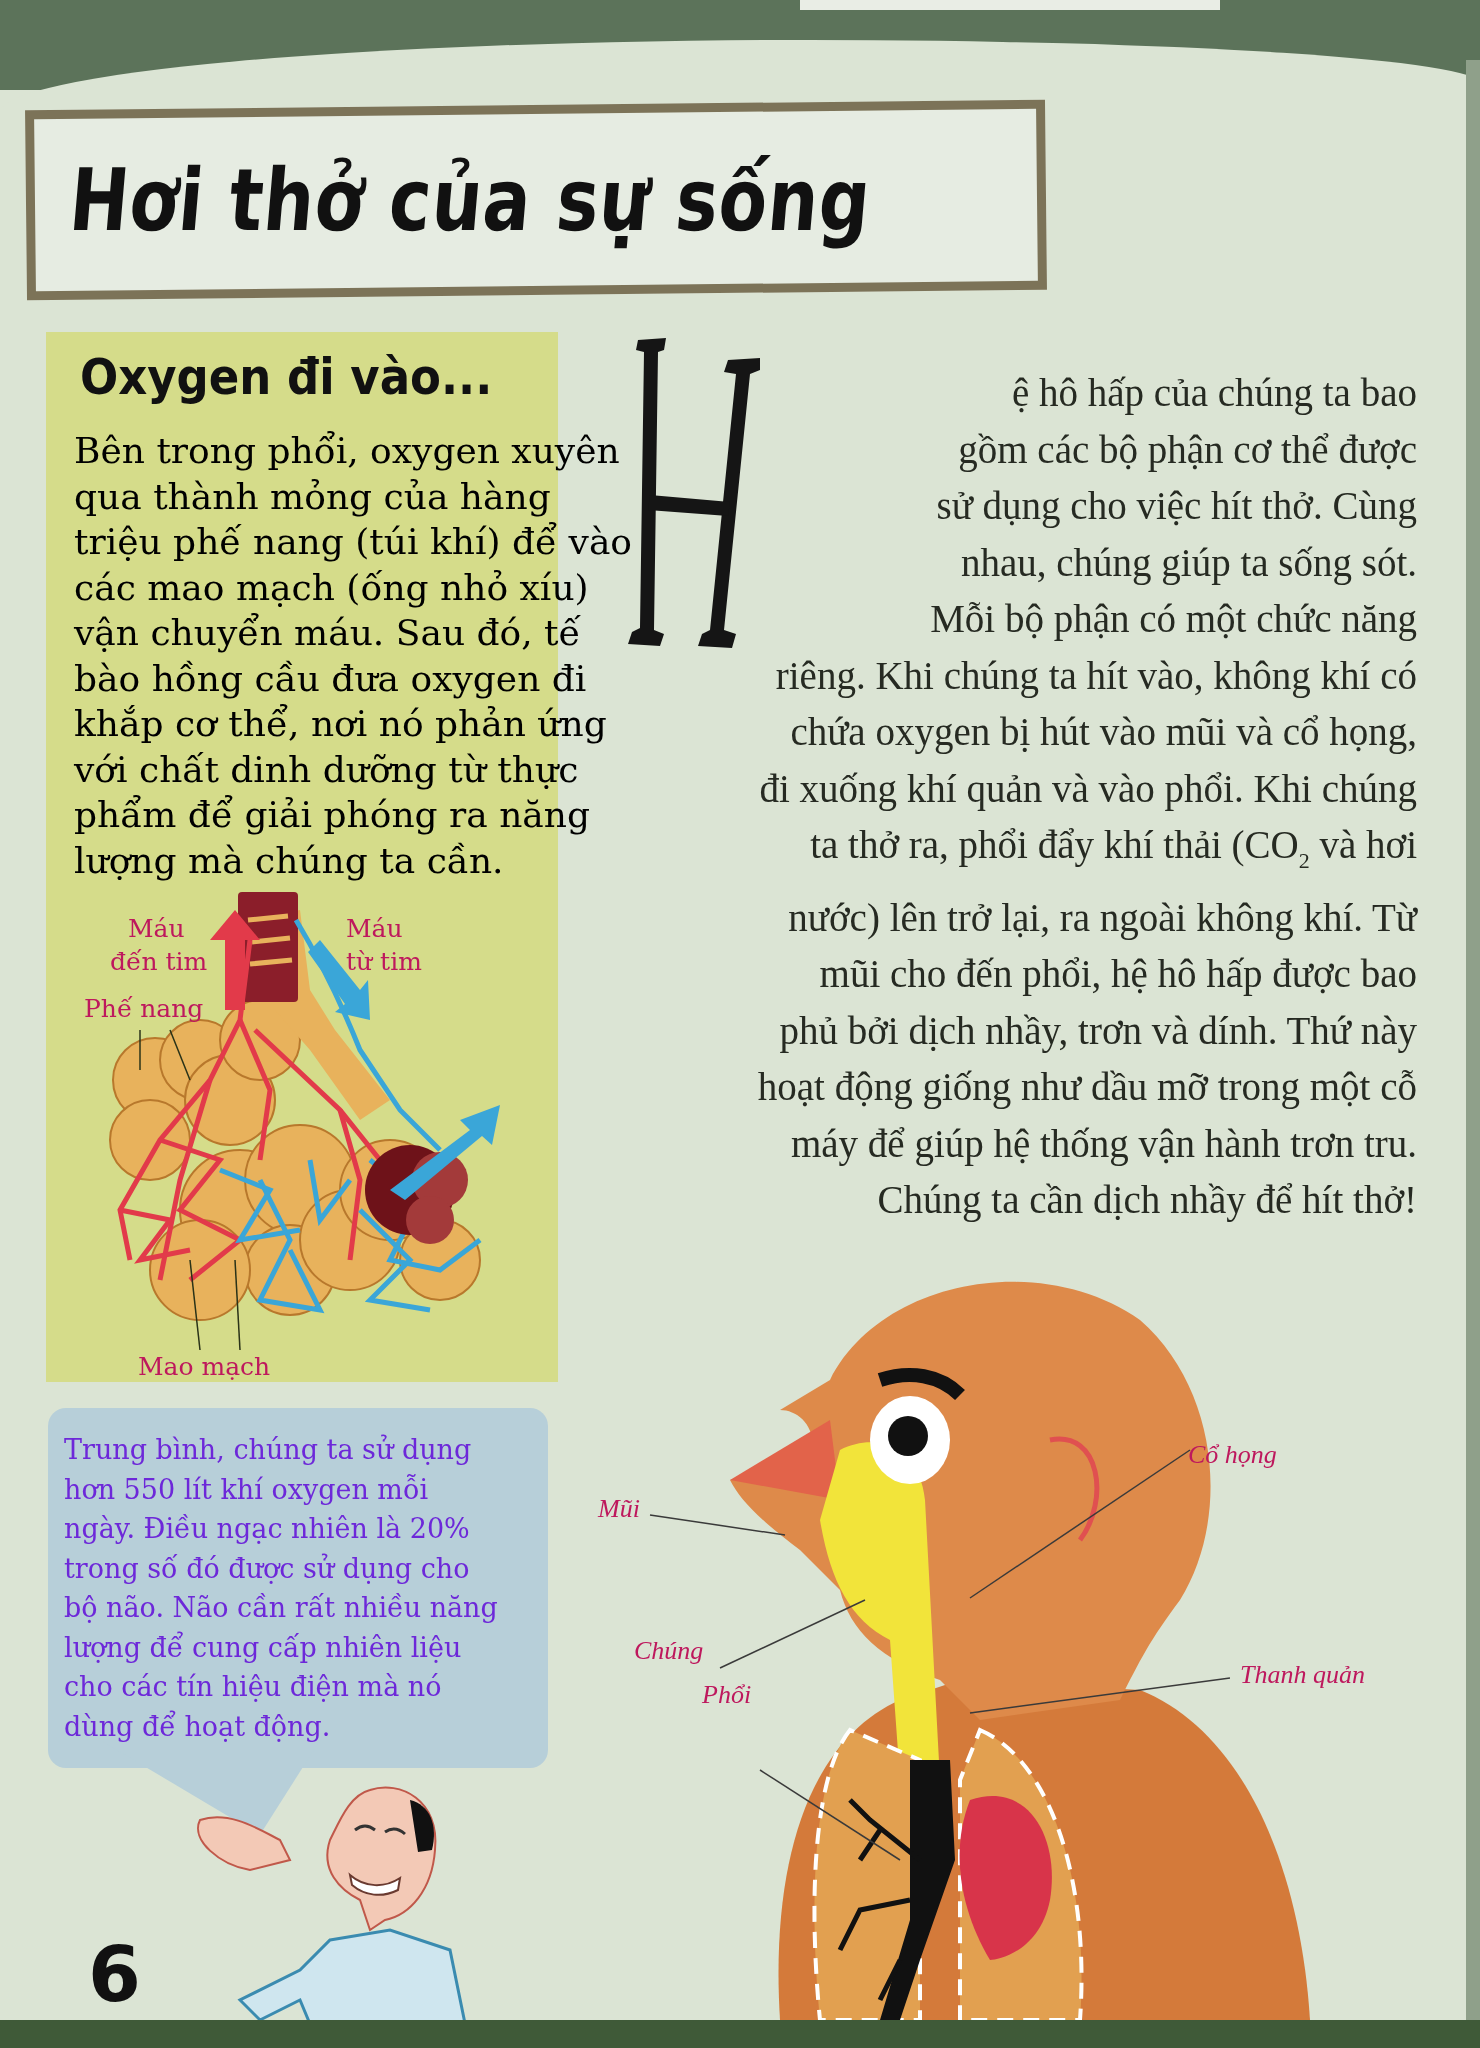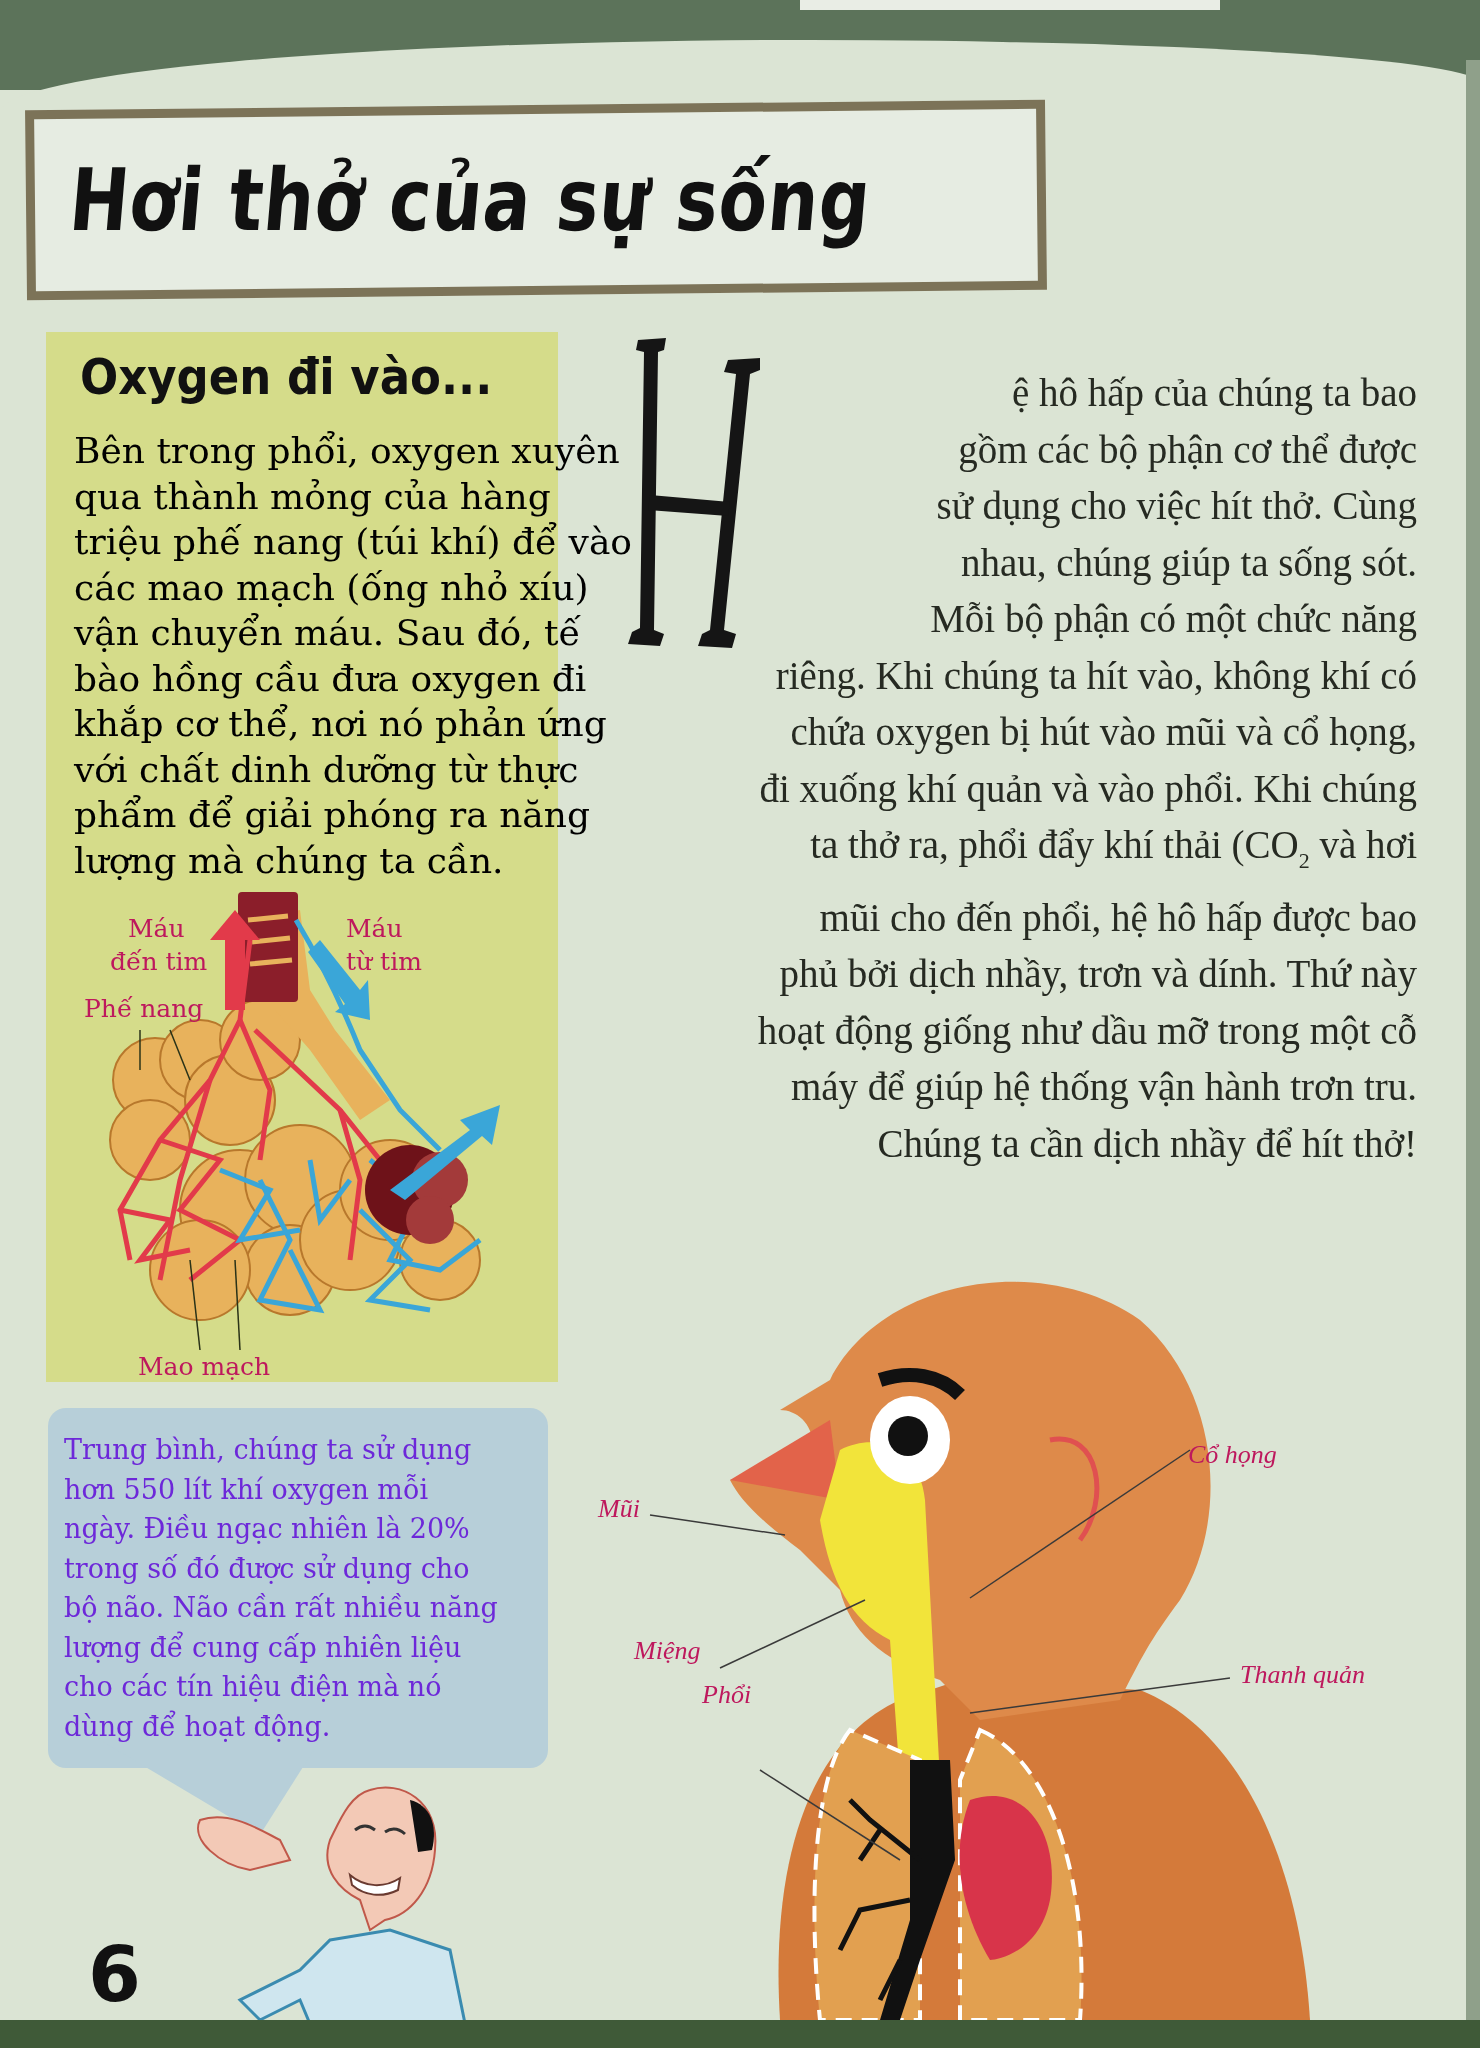--- a/index.html
+++ b/index.html
@@ -178,20 +178,21 @@
 <div class="main-text">
   <div class="indent">ệ hô hấp của chúng ta bao</div>
   <div class="indent">gồm các bộ phận cơ thể được</div>
   <div class="indent">sử dụng cho việc hít thở. Cùng</div>
   <div class="indent">nhau, chúng giúp ta sống sót.</div>
   <div class="indent">Mỗi bộ phận có một chức năng</div>
   <div>riêng. Khi chúng ta hít vào, không khí có</div>
   <div>chứa oxygen bị hút vào mũi và cổ họng,</div>
   <div>đi xuống khí quản và vào phổi. Khi chúng</div>
   <div><span>ta thở ra, phổi đẩy khí thải (CO</span><span class="sub">2</span><span> và hơi</span></div>
+  <div>nước) lên trở lại, ra ngoài không khí. Từ</div>
   <div>mũi cho đến phổi, hệ hô hấp được bao</div>
   <div>phủ bởi dịch nhầy, trơn và dính. Thứ này</div>
   <div>hoạt động giống như dầu mỡ trong một cỗ</div>
   <div>máy để giúp hệ thống vận hành trơn tru.</div>
   <div>Chúng ta cần dịch nhầy để hít thở!</div>
 </div>
 
 <svg class="body-fig" viewBox="0 0 900 760">
 
   <path d="M200 760 C190 600 230 480 320 440 L380 420 L560 430 C660 470 720 600 730 760 Z" fill="#d47a3a"></path>
@@ -219,17 +220,17 @@
   <g stroke="#3a3a3a" stroke-width="1.5" fill="none">
     <line x1="70" y1="255" x2="205" y2="275"></line>
     <line x1="390" y1="338" x2="610" y2="190"></line>
     <line x1="140" y1="408" x2="285" y2="340"></line>
     <line x1="390" y1="453" x2="650" y2="418"></line>
     <line x1="180" y1="510" x2="320" y2="600"></line>
   </g>
 </svg>
 <div class="blabel" style="left:598px; top:1494px;">Mũi</div>
 <div class="blabel" style="left:1188px; top:1440px;">Cổ họng</div>
-<div class="blabel" style="left:634px; top:1636px;">Miệng</div>
+<div class="blabel" style="left:634px; top:1636px;">Chúng</div>
 <div class="blabel" style="left:1240px; top:1660px;">Thanh quản</div>
 <div class="blabel" style="left:702px; top:1680px;">Phổi</div>
 
 <div class="bottom-band"></div>
 
 </body></html>

